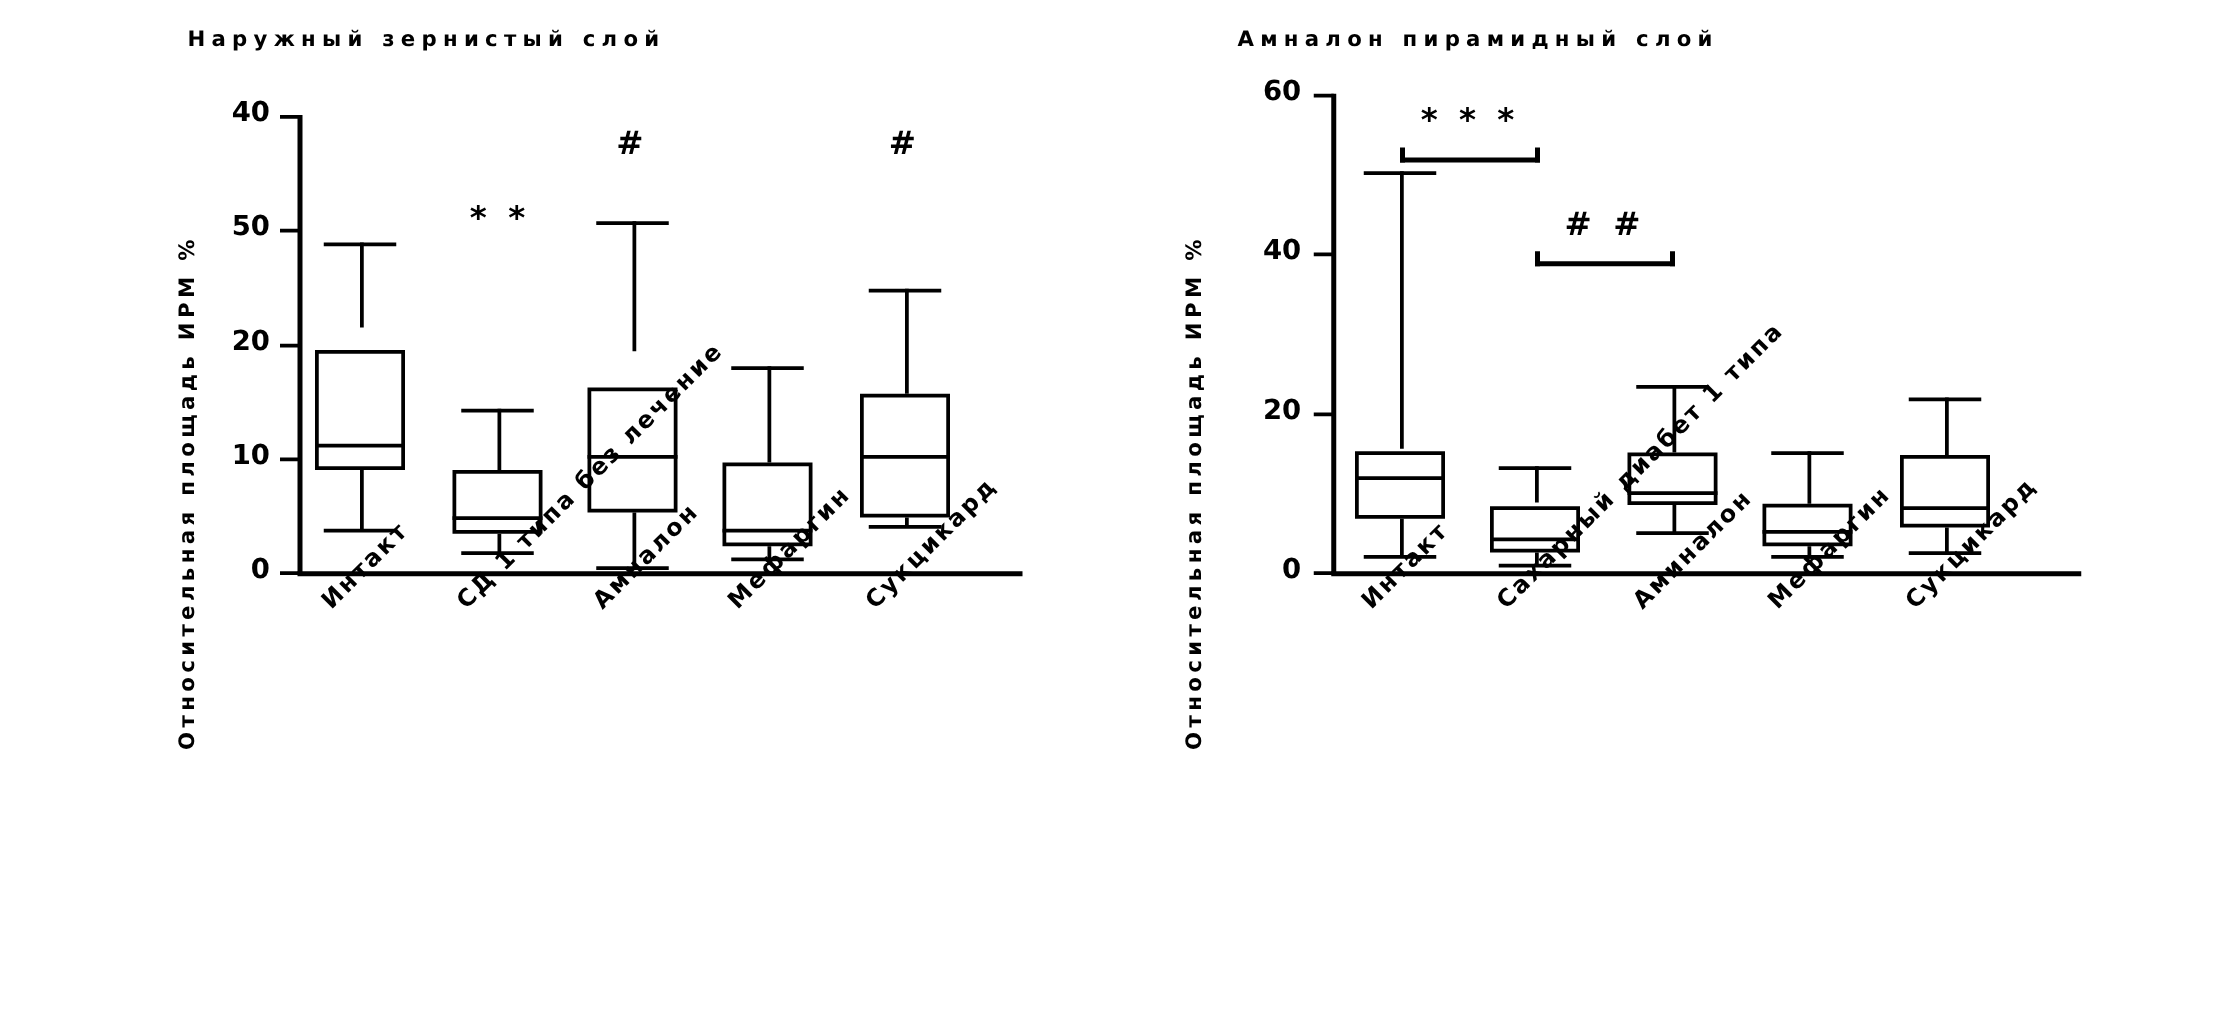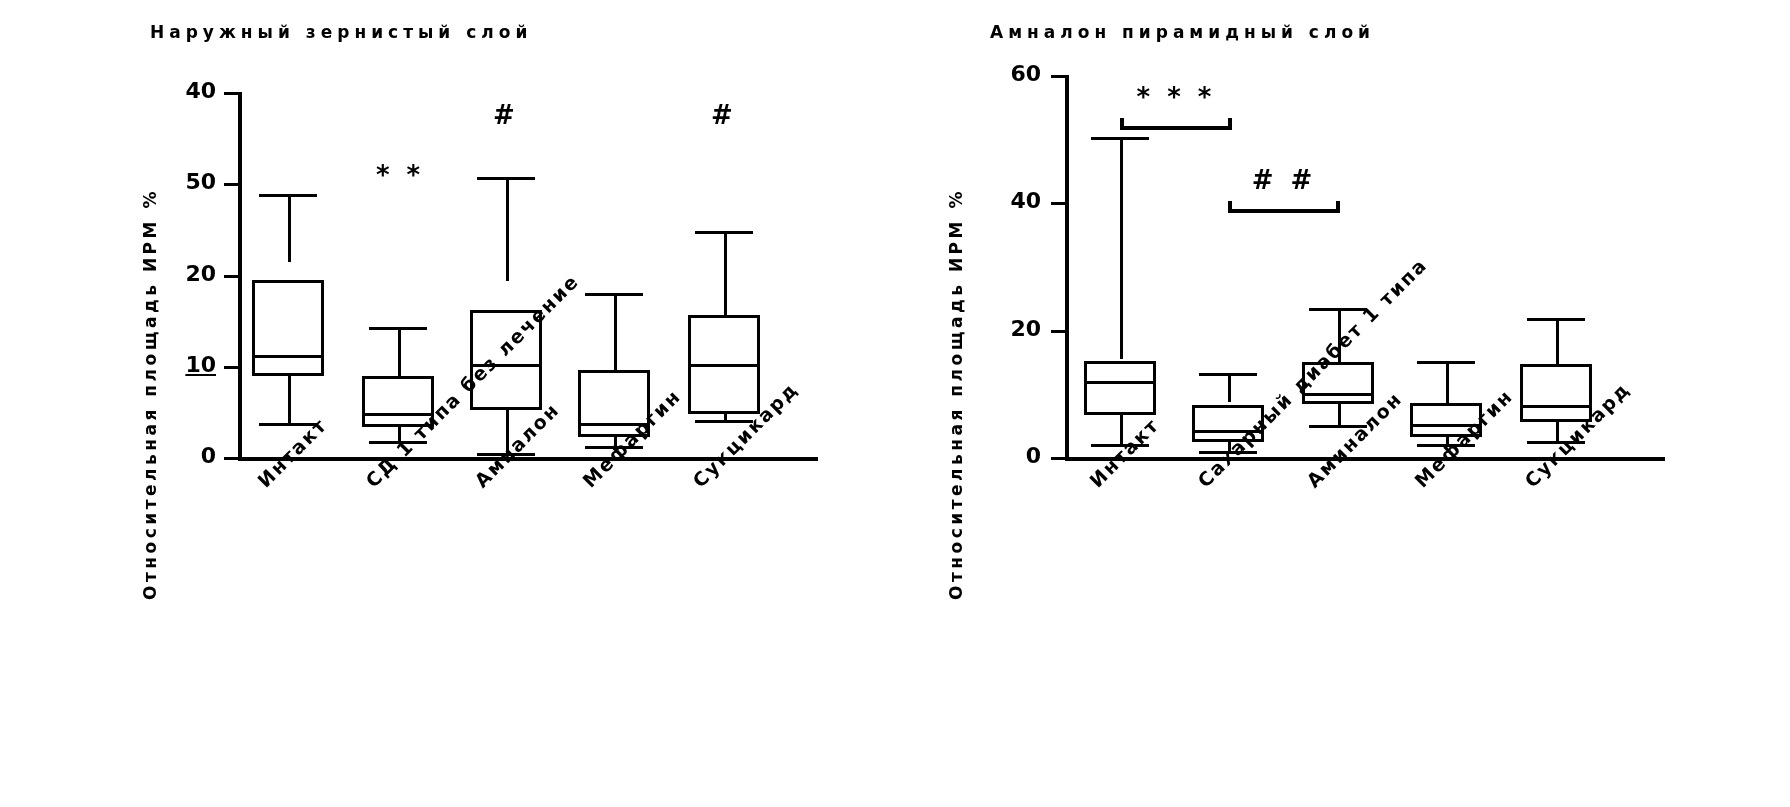--- a/index.html
+++ b/index.html
@@ -78,21 +78,21 @@
 
       <div class="tick" style="left:224px;top:92px;width:16px;"></div>
       <div class="tick" style="left:224px;top:183px;width:16px;"></div>
       <div class="tick" style="left:224px;top:275px;width:16px;"></div>
       <div class="tick" style="left:224px;top:366px;width:16px;"></div>
       <div class="tick" style="left:224px;top:457px;width:16px;"></div>
 
       <div class="ticklabel" style="left:160px;top:78px;width:56px;">40</div>
       <div class="ticklabel" style="left:160px;top:169px;width:56px;">50</div>
       <div class="ticklabel" style="left:160px;top:261px;width:56px;">20</div>
-      <div class="ticklabel" style="left:160px;top:352px;width:56px;text-decoration:underline;">10</div>
+      <div class="ticklabel" style="left:160px;top:352px;width:56px;">10</div>
       <div class="ticklabel" style="left:160px;top:443px;width:56px;">0</div>
 
       <div>
         <div class="whisk-v" style="left:288px;top:194px;height:68px;"></div>
         <div class="whisk-cap" style="left:259px;top:194px;width:58px;"></div>
         <div class="box" style="left:252px;top:280px;width:72px;height:96px;"></div>
         <div class="median" style="left:252px;top:355px;width:72px;"></div>
         <div class="whisk-v" style="left:288px;top:376px;height:49px;"></div>
         <div class="whisk-cap" style="left:259px;top:423px;width:58px;"></div>
       </div>

